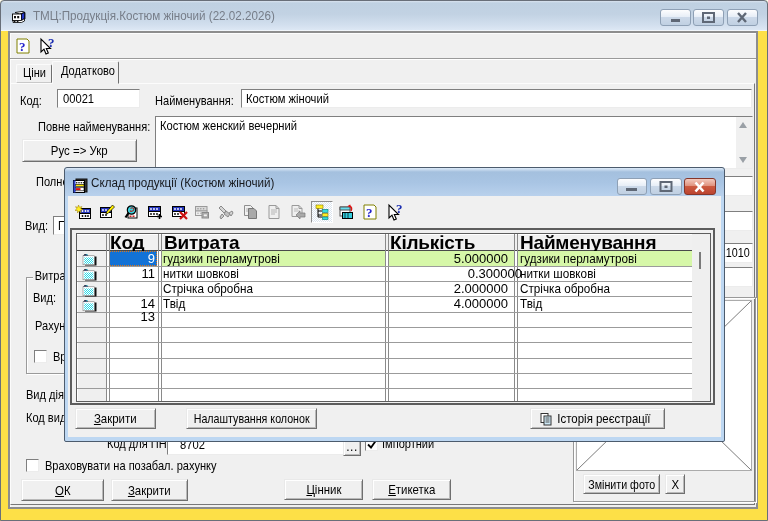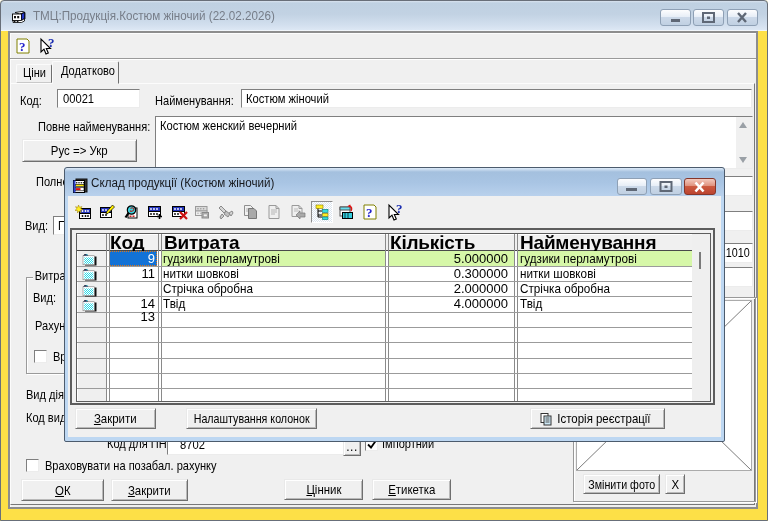--- a/index.html
+++ b/index.html
@@ -414,21 +414,21 @@
           <use href="#folderico"></use>
         </svg>
 
       <div class="abs num" style="top:18px;right:555px;color:#fff;">9</div>
       <div class="abs cel" style="left:86px;top:18px;">гудзики перламутрові</div>
       <div class="abs num" style="top:18px;right:202px;">5.000000</div>
       <div class="abs cel" style="left:443px;top:18px;">гудзики перламутрові</div>
 
       <div class="abs num" style="top:33px;right:555px;">11</div>
       <div class="abs cel" style="left:86px;top:33px;">нитки шовкові</div>
-      <div class="abs num" style="top:33px;right:202px;margin-left:36px;">0.300000</div>
+      <div class="abs num" style="top:33px;right:188px;margin-left:36px;">0.300000</div>
       <div class="abs cel" style="left:443px;top:33px;">нитки шовкові</div>
 
       <div class="abs num" style="top:48px;right:555px;margin-top:28px;">13</div>
       <div class="abs cel" style="left:86px;top:48px;">Стрічка обробна</div>
       <div class="abs num" style="top:48px;right:202px;">2.000000</div>
       <div class="abs cel" style="left:443px;top:48px;">Стрічка обробна</div>
 
       <div class="abs num" style="top:63px;right:555px;">14</div>
       <div class="abs cel" style="left:86px;top:63px;">Твід</div>
       <div class="abs num" style="top:63px;right:202px;">4.000000</div>

